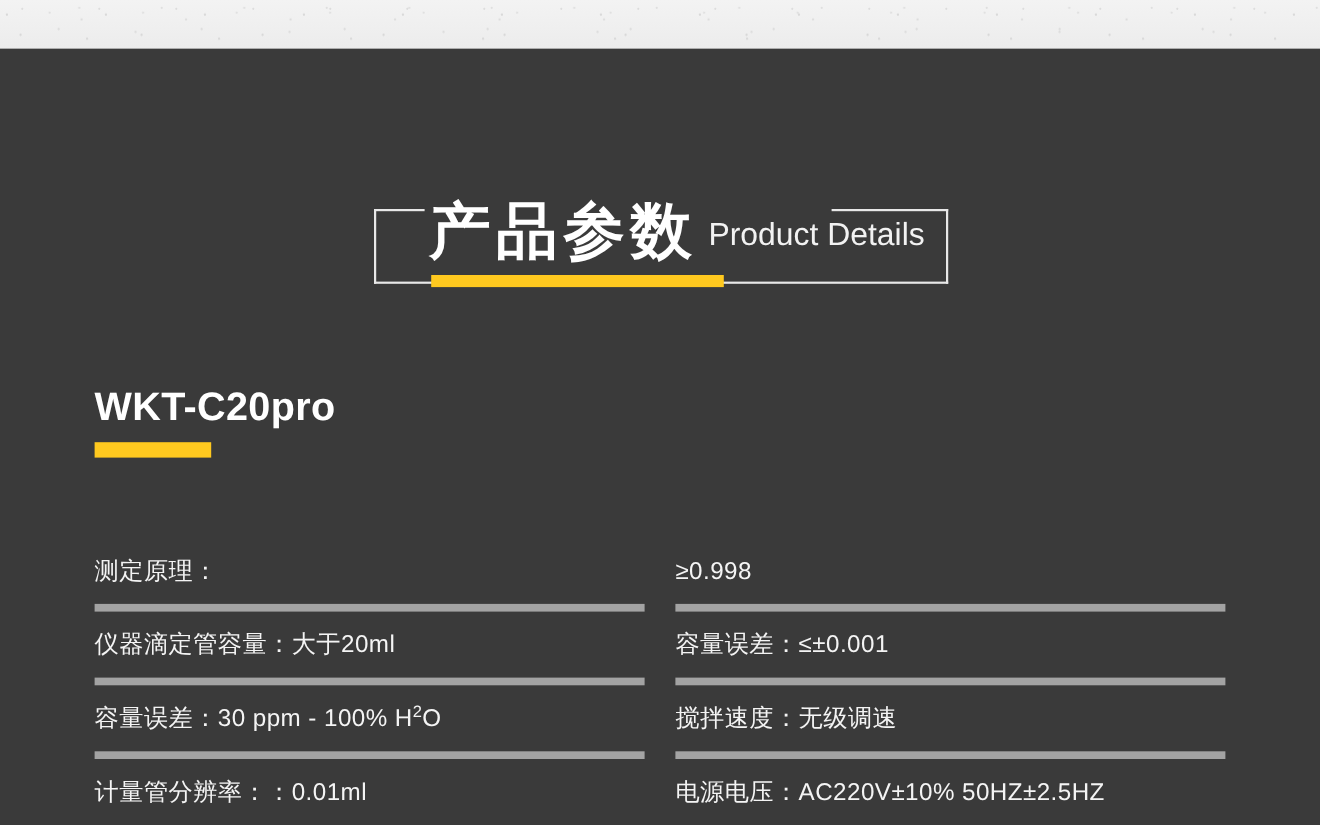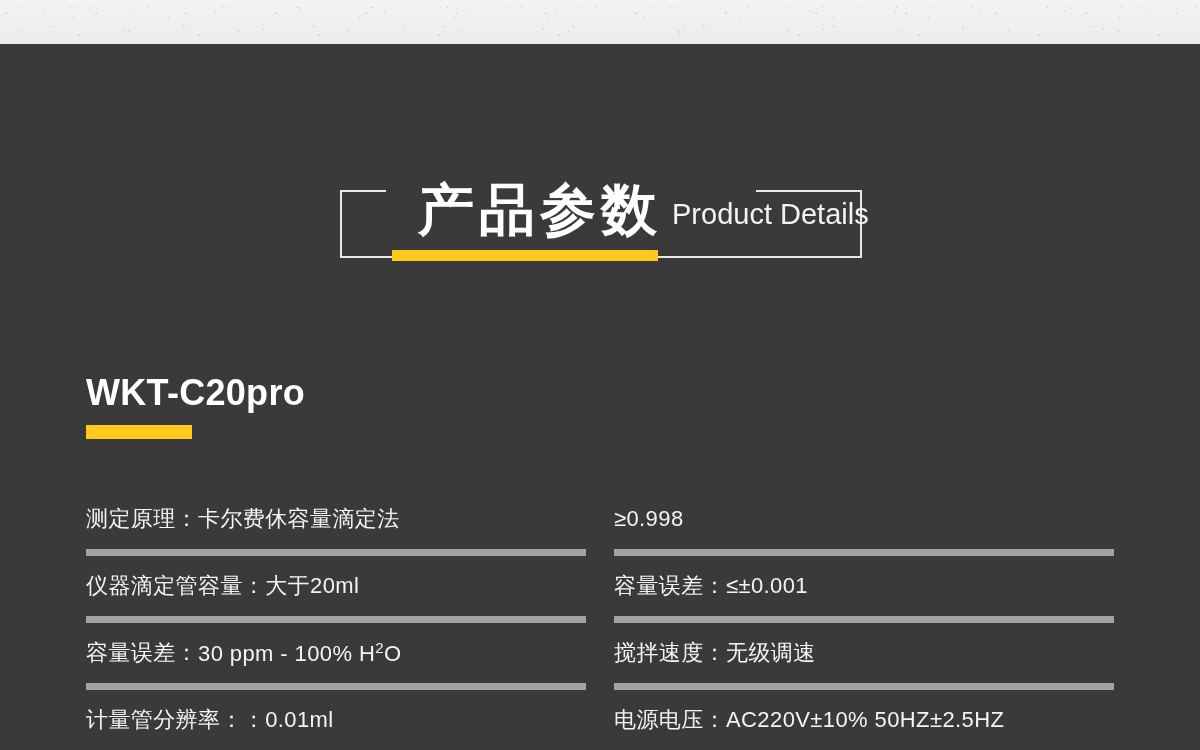--- a/index.html
+++ b/index.html
@@ -88,21 +88,21 @@
   }
   .header-titles {
     position: absolute;
     left: 0;
     top: -28px;
     width: 522px;
     height: 96px;
     display: flex;
     align-items: center;
     justify-content: flex-start;
-    padding-left: 78px;
+    padding-left: 50px;
     box-sizing: border-box;
   }
   .title-cn {
     font-size: 56px;
     font-weight: 700;
     color: #ffffff;
     letter-spacing: 5px;
     line-height: 1;
     white-space: nowrap;
   }
@@ -121,21 +121,21 @@
     bottom: -3px;
     width: 266px;
     height: 11px;
     background: #ffc91f;
   }
 
   
   .product-block {
     position: absolute;
     left: 86px;
-    top: 371px;
+    top: 348px;
     width: 620px;
   }
   .product-name {
     font-size: 36px;
     font-weight: 700;
     color: #ffffff;
     line-height: 44px;
     letter-spacing: 0.3px;
     white-space: nowrap;
   }
@@ -211,21 +211,20 @@
   <div class="product-block">
     <div class="product-name">WKT-C20pro</div>
     <div class="product-accent"></div>
   </div>
 
   <div class="specs">
 
     <div class="spec-col">
       <div class="spec-row">
         <span class="spec-text">测定原理：</span>
-        <span class="spec-text">卡尔费休容量滴定法</span>
       </div>
       <div class="spec-row">
         <span class="spec-text">仪器滴定管容量：</span>
         <span class="spec-text">大于20ml</span>
       </div>
       <div class="spec-row">
         <span class="spec-text">容量误差：</span>
         <span class="spec-text">30 ppm - 100% H<span class="sup">2</span>O</span>
       </div>
       <div class="spec-row">

